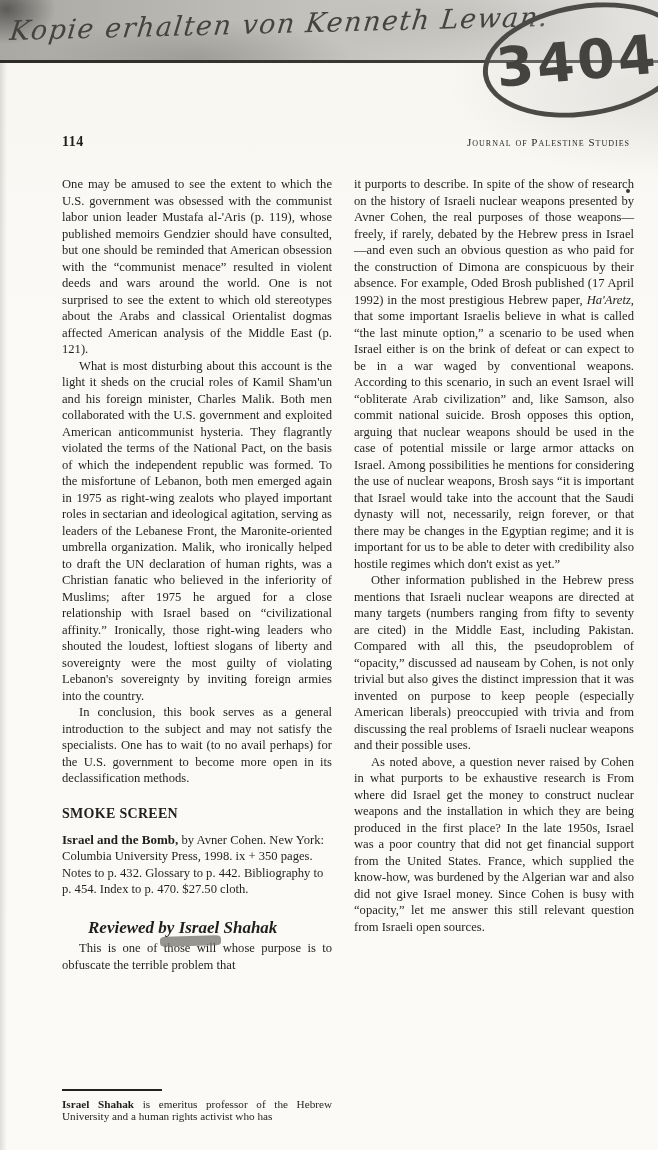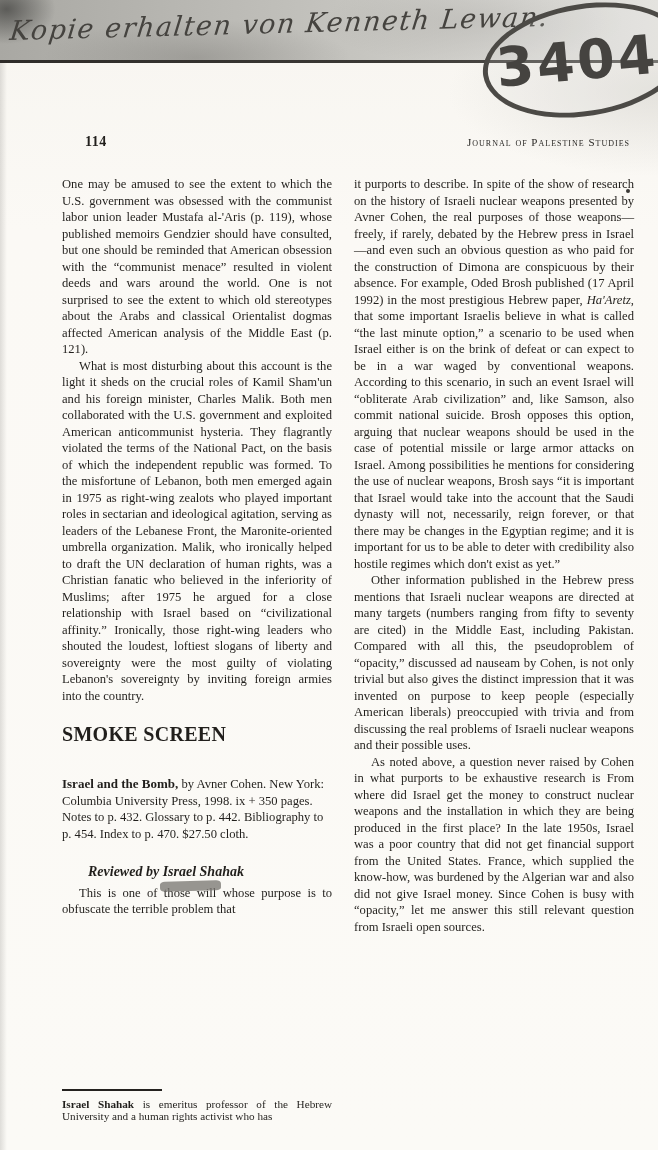--- a/index.html
+++ b/index.html
@@ -49,21 +49,21 @@
     z-index:5; background:rgba(230,229,225,.15);
   }
   .stamp-num {
     font-family:"DejaVu Sans", sans-serif; font-weight:bold;
     font-size:54px; color:#454340; letter-spacing:3px;
     transform:rotate(4deg) translateX(-8px);
   }
 
   .page-header {
     position:absolute; top:134px; left:62px; right:28px;
-    display:flex; justify-content:space-between; align-items:baseline;margin-left:23px;
+    display:flex; justify-content:space-between; align-items:baseline;
   }
   .page-num { font-weight:bold; font-size:14px; letter-spacing:.5px; }
   .journal {
     font-variant:small-caps; font-size:11px; letter-spacing:1px; color:#2a2825;
   }
 
   .speck { position:absolute; left:626px; top:189px; width:4px; height:4px;
     border-radius:50%; background:#3a3835; }
 
   .page-body {
@@ -75,28 +75,28 @@
   .col-right { width:280px; }
 
   p {
     margin:0; font-size:12.6px; line-height:16.5px;
     text-align:justify; hyphens:auto; -webkit-hyphens:auto;
   }
   p.indent { text-indent:17px; }
   p.noindent { text-indent:0; }
 
   .sec {
-    margin:19px 0 30px 0; font-size:20px; font-weight:bold;
+    margin:19px 0 10px 0; font-size:14px; font-weight:bold;
     letter-spacing:.3px;
   }
   .cite { margin-bottom:22px; text-align:left; hyphens:none; }
   .cite b { font-size:13px; }
   .byline {
     margin:18px 0 4px 26px; font-weight:bold; font-style:italic;
-    font-size:14px; text-align:left;
+    font-size:17px; text-align:left;
   }
 
   .smudge { position:relative; }
   .smudge::after {
     content:""; position:absolute; left:-4px; top:-5px;
     width:116%; height:10px;
     background:#7b7973; opacity:.78;
     border-radius:5px/3px; transform:rotate(-1.5deg);
   }
 
@@ -129,20 +129,21 @@
     <span class="journal">Journal of Palestine Studies</span>
   </div>
 
   <div class="speck"></div>
 
   <div class="page-body">
 
     <div class="col col-left">
       <p class="noindent">One may be amused to see the extent to which the U.S. government was obsessed with the communist labor union leader Mustafa al-'Aris (p. 119), whose published memoirs Gendzier should have consulted, but one should be reminded that American obsession with the “communist menace” resulted in violent deeds and wars around the world. One is not surprised to see the extent to which old stereotypes about the Arabs and classical Orientalist dogmas affected American analysis of the Middle East (p. 121).</p>
       <p class="indent">What is most disturbing about this account is the light it sheds on the crucial roles of Kamil Sham'un and his foreign minister, Charles Malik. Both men collaborated with the U.S. government and exploited American anticommunist hysteria. They flagrantly violated the terms of the National Pact, on the basis of which the independent republic was formed. To the misfortune of Lebanon, both men emerged again in 1975 as right-wing zealots who played important roles in sectarian and ideological agitation, serving as leaders of the Lebanese Front, the Maronite-oriented umbrella organization. Malik, who ironically helped to draft the UN declaration of human rights, was a Christian fanatic who believed in the inferiority of Muslims; after 1975 he argued for a close relationship with Israel based on “civilizational affinity.” Ironically, those right-wing leaders who shouted the loudest, loftiest slogans of liberty and sovereignty were the most guilty of violating Lebanon's sovereignty by inviting foreign armies into the country.</p>
+      <p class="indent">In conclusion, this book serves as a general introduction to the subject and may not satisfy the specialists. One has to wait (to no avail perhaps) for the U.S. government to become more open in its declassification methods.</p>
 
       <h2 class="sec">SMOKE SCREEN</h2>
 
       <p class="cite noindent"><b>Israel and the Bomb,</b><span> by Avner Cohen. New York: Columbia University Press, 1998. ix + 350 pages. Notes to p. 432. Glossary to p. 442. Bibliography to p. 454. Index to p. 470. $27.50 cloth.</span></p>
 
       <p class="byline">Reviewed by Israel Shahak</p>
 
       <p class="indent"><span>This is one of </span><span class="smudge">those will</span><span> whose purpose is to obfuscate the terrible problem that</span></p>
 
       <div class="footnote"><b>Israel Shahak</b><span> is emeritus professor of the Hebrew University and a human rights activist who has</span></div>

